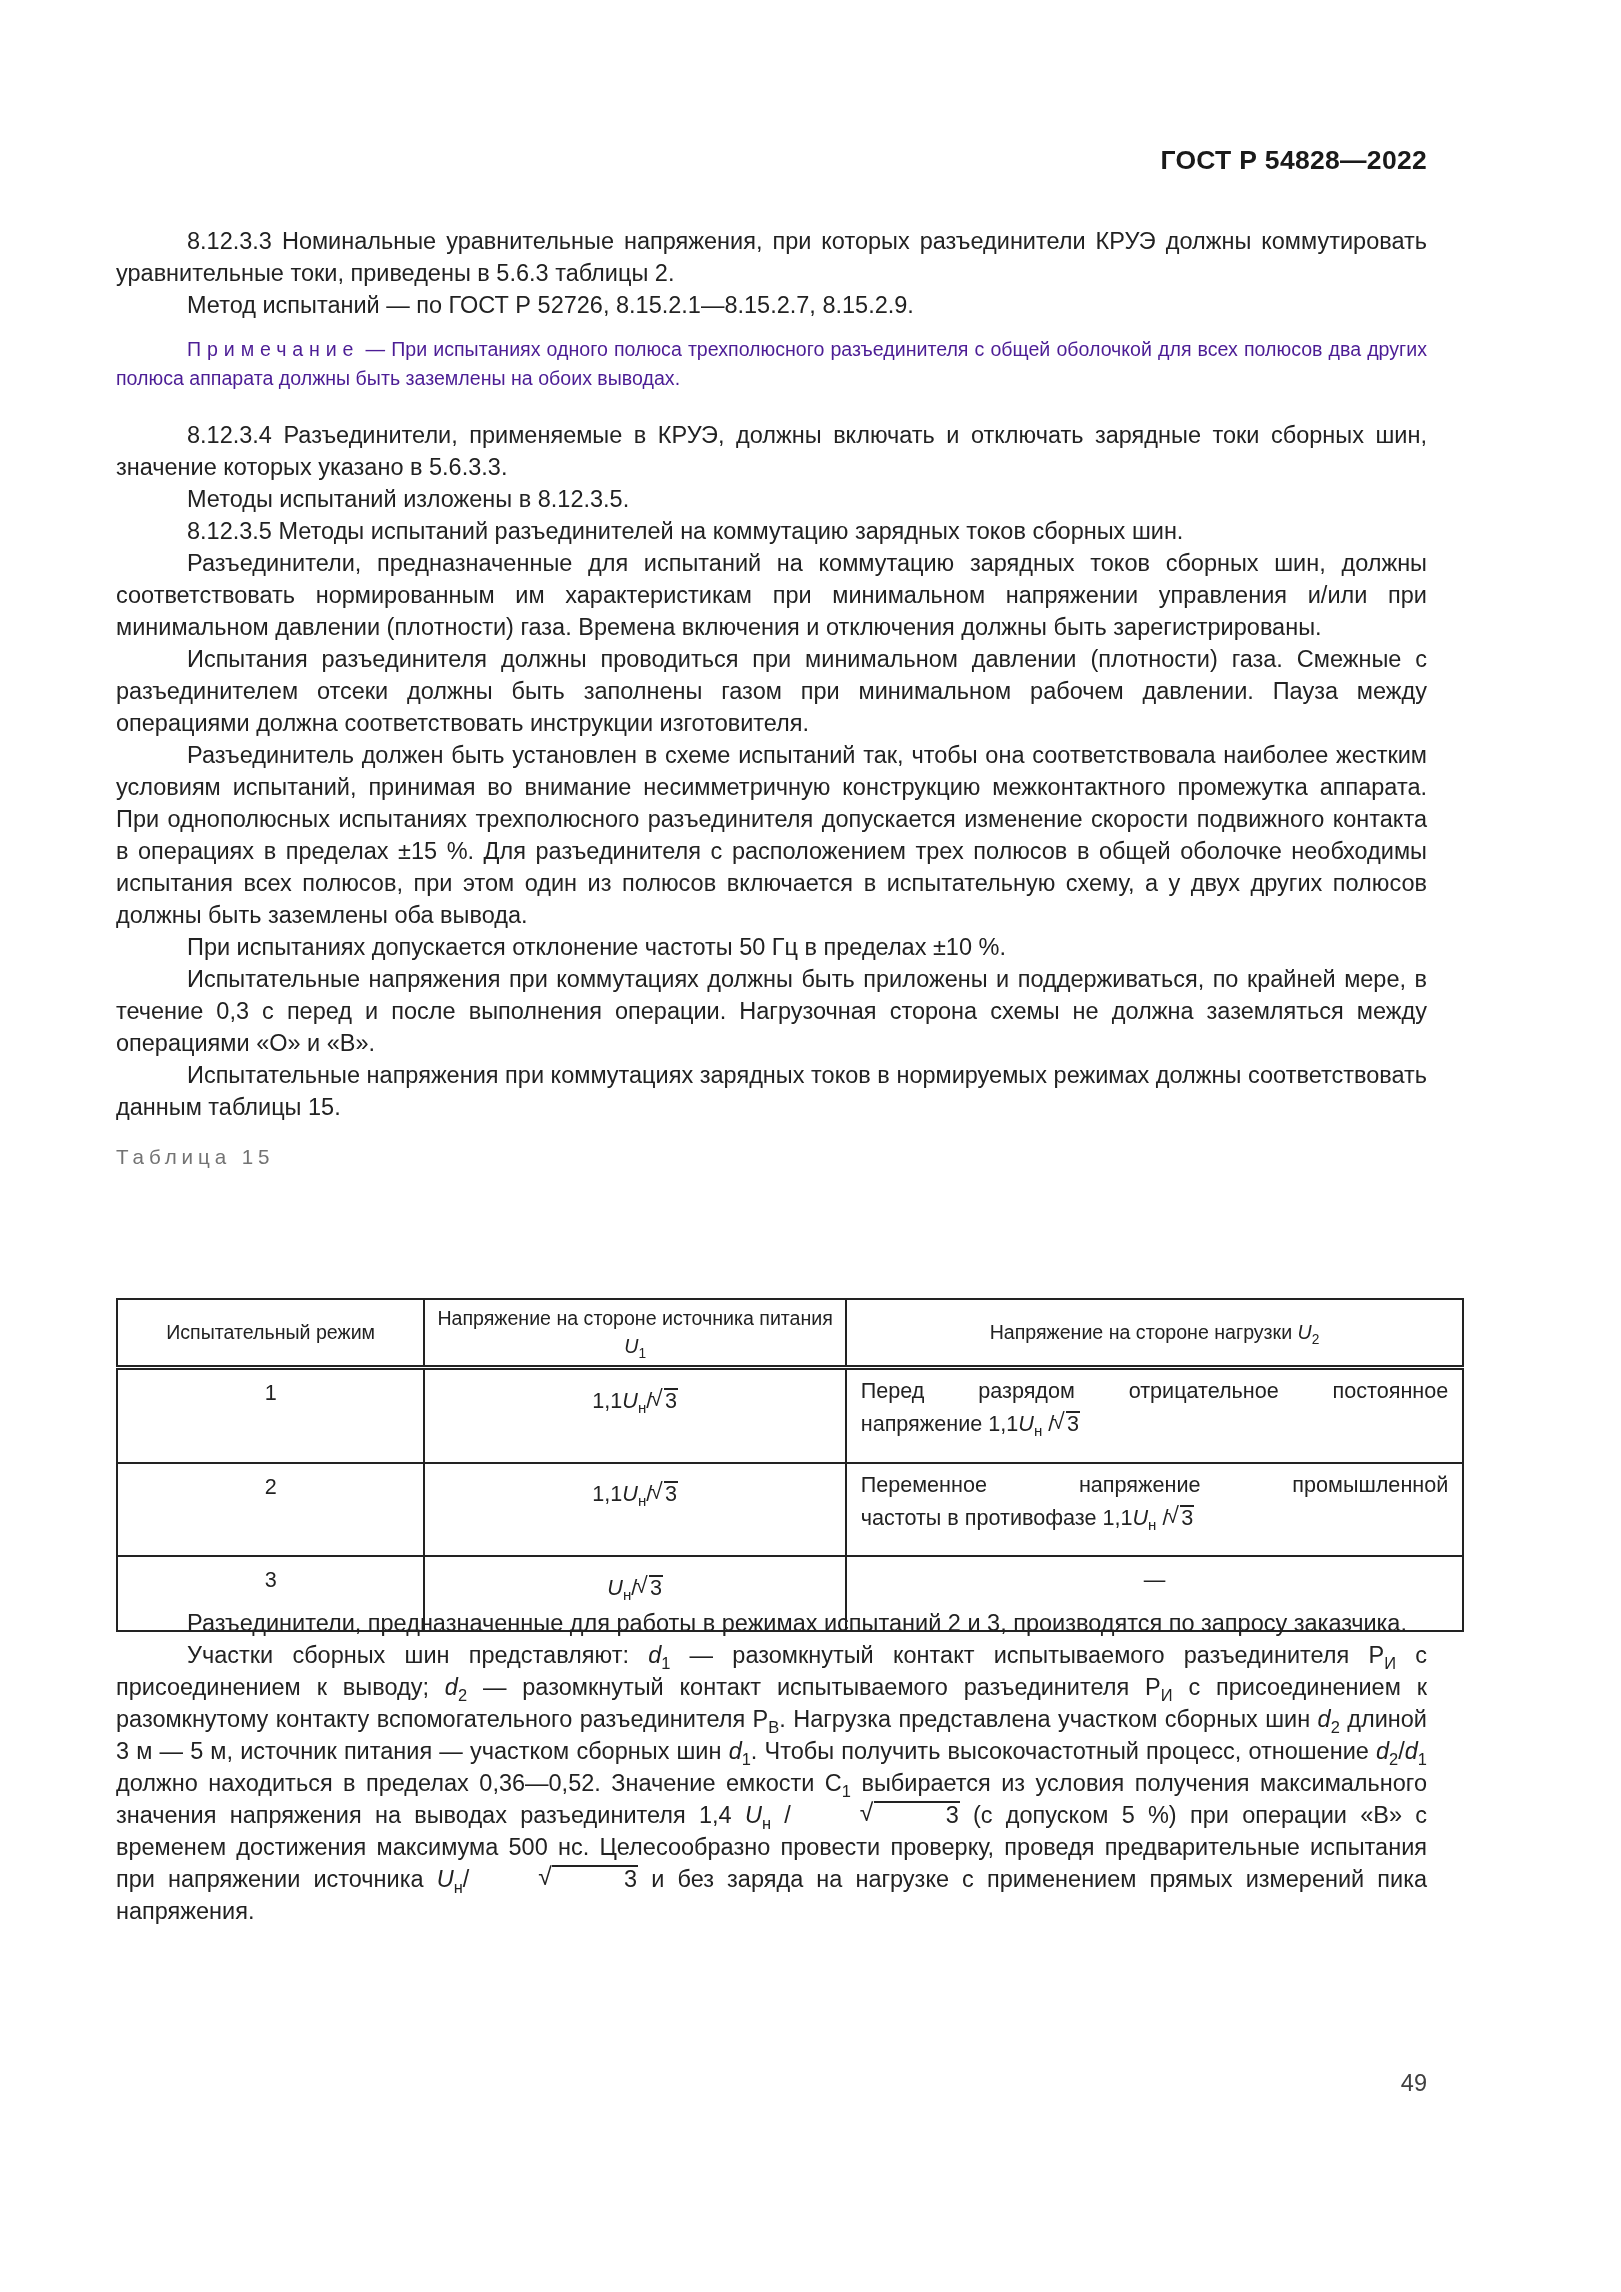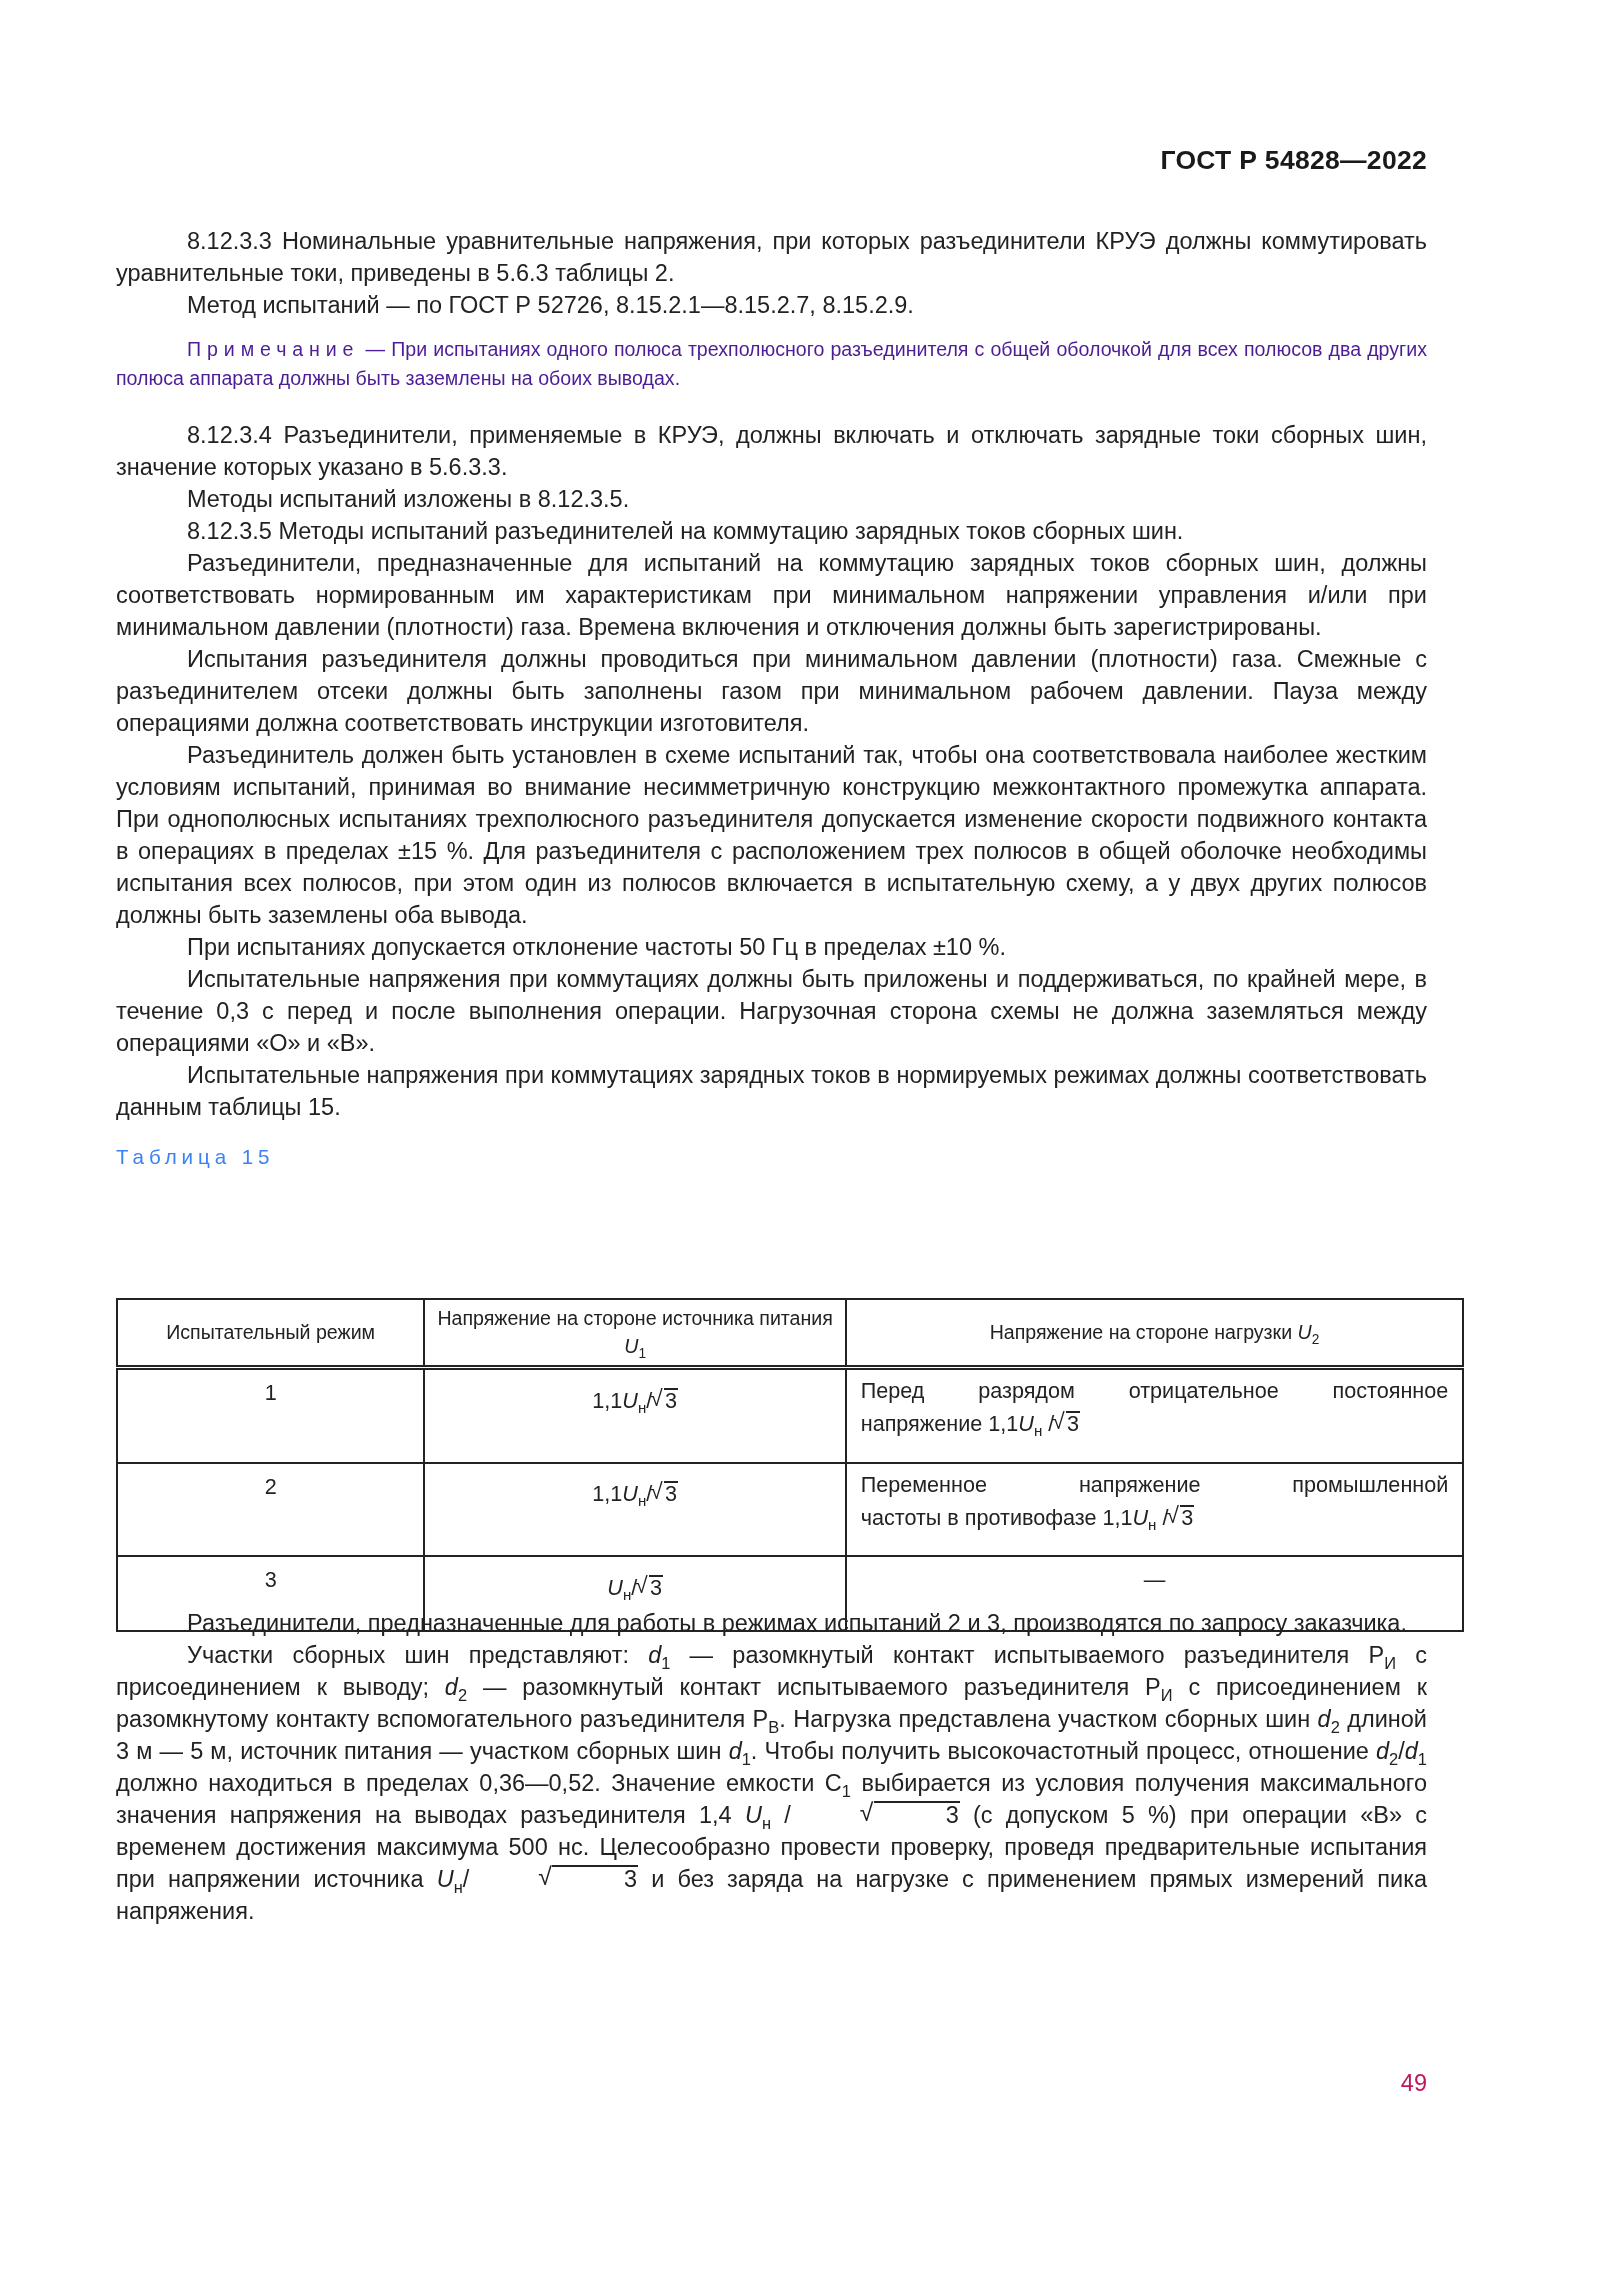--- a/index.html
+++ b/index.html
@@ -21,21 +21,21 @@
     text-indent: 71px; color: #4c1d95;
   }
   .spaced { letter-spacing: 5.9px; }
   .math-i { font-style: italic; }
   sub { font-size: 0.7em; vertical-align: -0.35em; line-height: 0; }
   .sqrt { display: inline-block; position: relative; padding-left: 11.8px; }
   .sqrt::before {
     content: "√"; position: absolute; left: -2px; top: -2px; font-size: 1.05em;
   }
   .sqrt-body { border-top: 2px solid #222; padding: 0 1px; display: inline-block; line-height: 1.05em; }
-  .caption { font-size: 20.6px; letter-spacing: 4.9px; color: #3b82f6; margin: 0; }
+  .caption { font-size: 20.6px; letter-spacing: 4.9px; color: #737373; margin: 0; }
 
   table.t15 {
     position: absolute; left: 116px; top: 1298px; width: 1348px;
     border-collapse: collapse; font-size: 19.6px; color: #222;
   }
   table.t15 td, table.t15 th {
     border: 2px solid #222; padding: 0; font-weight: normal; vertical-align: top;
   }
   table.t15 th { height: 65px; vertical-align: middle; text-align: center; line-height: 27.4px; }
   table.t15 thead tr { border-bottom: 5.9px double #222; }
@@ -46,21 +46,21 @@
   table.t15 td.num { padding-top: 5.9px; }
   table.t15 td.formula { padding-top: 13.7px; }
   table.t15 td.desc { padding: 3.9px 13.7px 0 13.7px; text-align: justify; text-align-last: auto; margin-left: 42px; }
   .just-line { display: block; text-align: justify; text-align-last: justify; }
   .r1 td { height: 78px; }
   .r2 td { height: 78px; }
   .r3 td { height: 59px; border-top-width: 3.9px; }
   .dash { display: block; text-align: center; }
 
   .page-number {
-    position: absolute; top: 2070px; right: 194px; font-size: 23.5px; color: #be185d;
+    position: absolute; top: 2070px; right: 194px; font-size: 23.5px; color: #404040;
   }
 </style>
 </head>
 <body>
 
 <div class="header">ГОСТ Р 54828—2022</div>
 
 <div class="content" style="top: 225px;">
   <p class="p">8.12.3.3 Номинальные уравнительные напряжения, при которых разъединители КРУЭ должны коммутировать уравнительные токи, приведены в 5.6.3 таблицы 2.</p>
   <p class="p">Метод испытаний — по ГОСТ Р 52726, 8.15.2.1—8.15.2.7, 8.15.2.9.</p>

